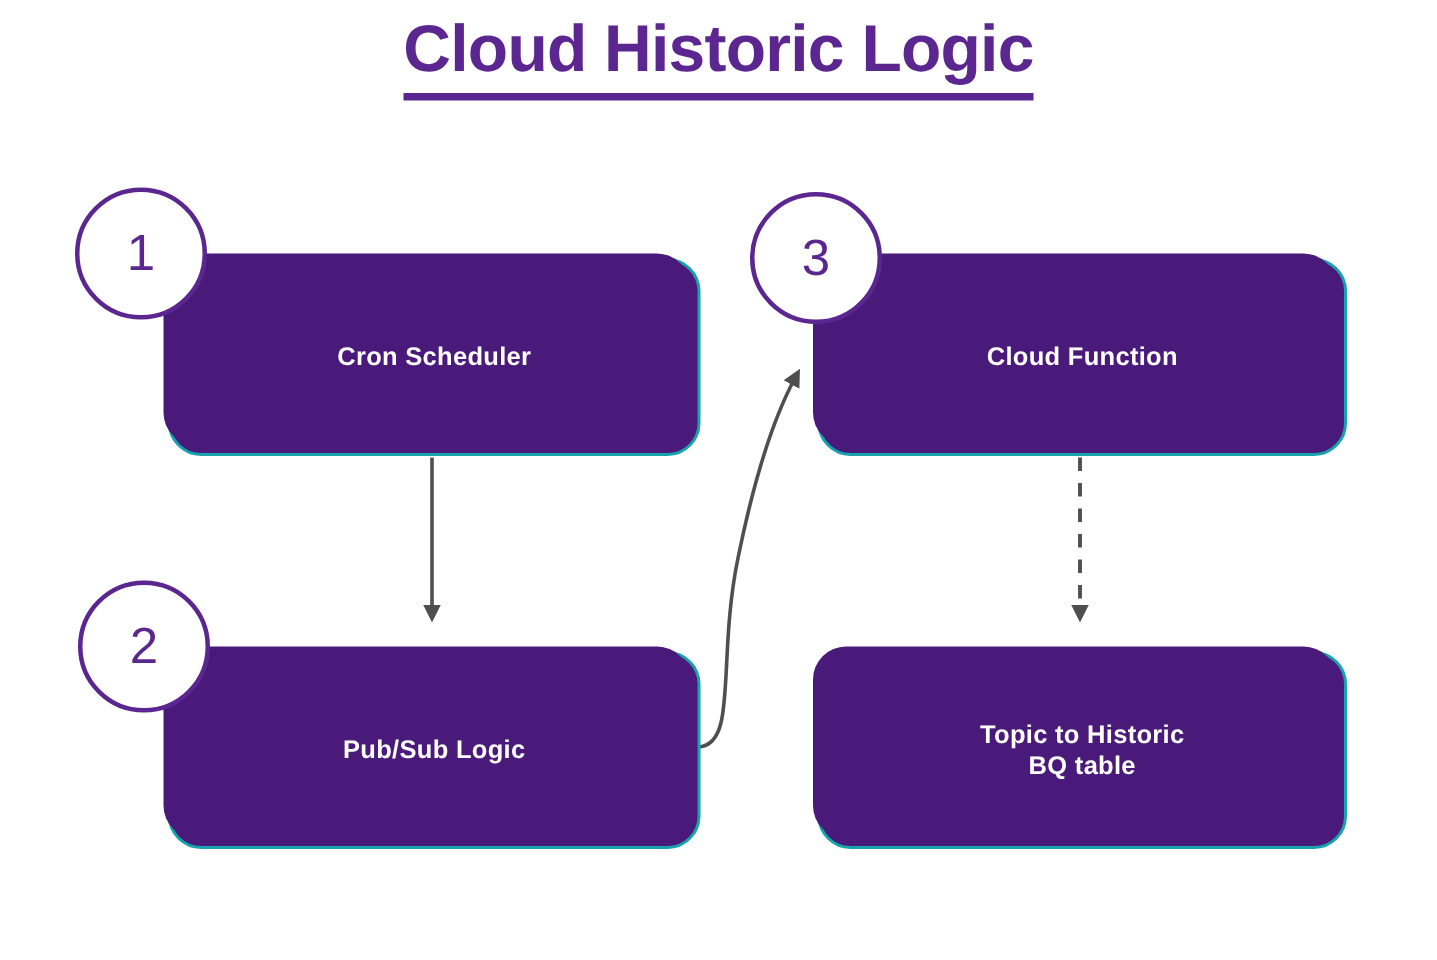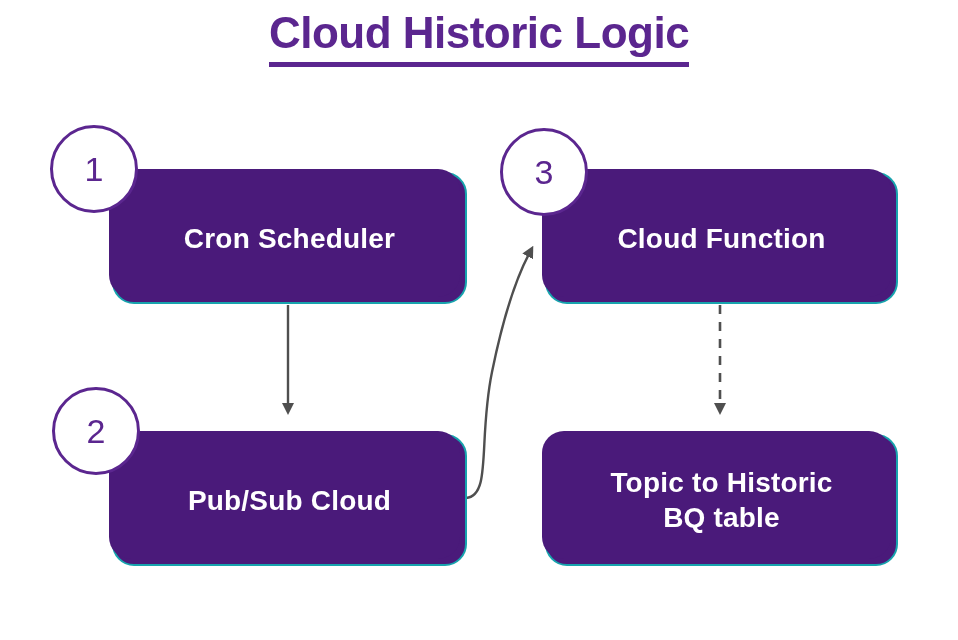--- a/index.html
+++ b/index.html
@@ -57,21 +57,21 @@
     position: absolute;
     box-sizing: border-box;
     background: #4a1a7a;
     border: 2px solid #17a3ad;
     border-radius: 22px;
     display: flex;
     align-items: center;
     justify-content: center;
     text-align: center;
     color: #ffffff;
-    font-size: 28px;
+    font-size: 17px;
     font-weight: bold;
     letter-spacing: 0.2px;
     line-height: 1.25;
     padding: 6px 18px;
   }
   
   .node::before {
     content: "";
     position: absolute;
     left: -5px;
@@ -142,21 +142,21 @@
     <g>
       <line x1="720" y1="305" x2="720" y2="408" stroke="#4f4f4f" stroke-width="2.6" stroke-dasharray="9 8" marker-end="url(#arrow-solid)"></line>
     </g>
   </svg>
 
   <div class="node" id="node-cron">
     <span class="node-label">Cron Scheduler</span>
   </div>
 
   <div class="node" id="node-pubsub">
-    <span class="node-label">Pub/Sub Cloud</span>
+    <span class="node-label">Pub/Sub Logic</span>
   </div>
 
   <div class="node" id="node-function">
     <span class="node-label">Cloud Function</span>
   </div>
 
   <div class="node" id="node-bq">
     <span class="node-label">Topic to Historic
 BQ table</span>
   </div>

